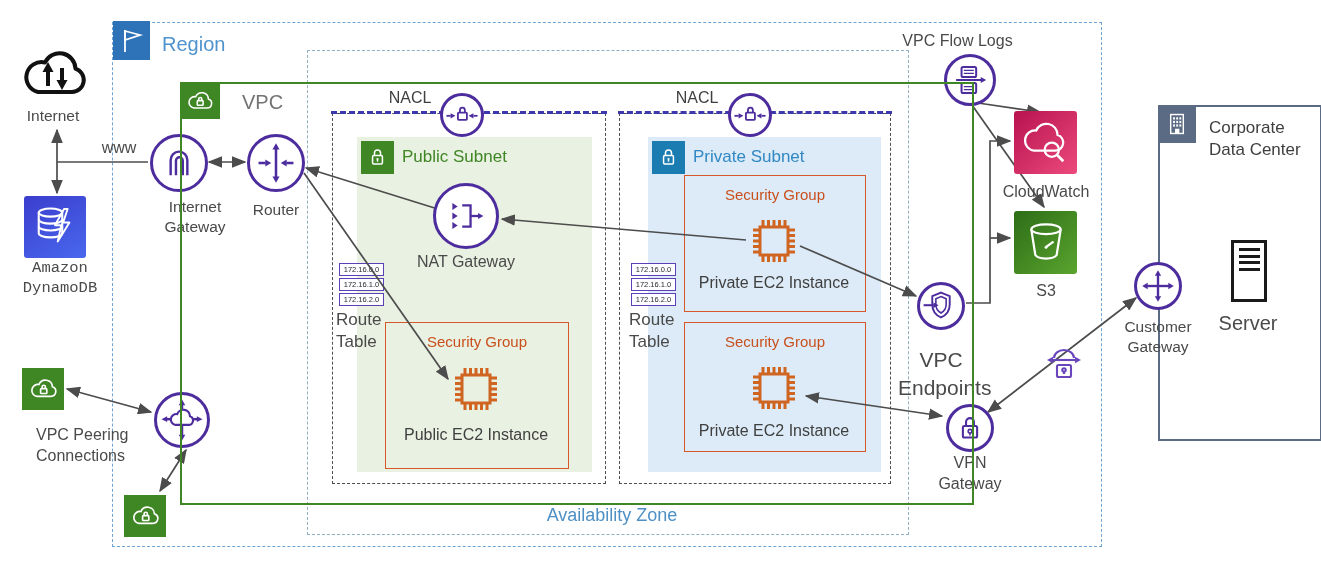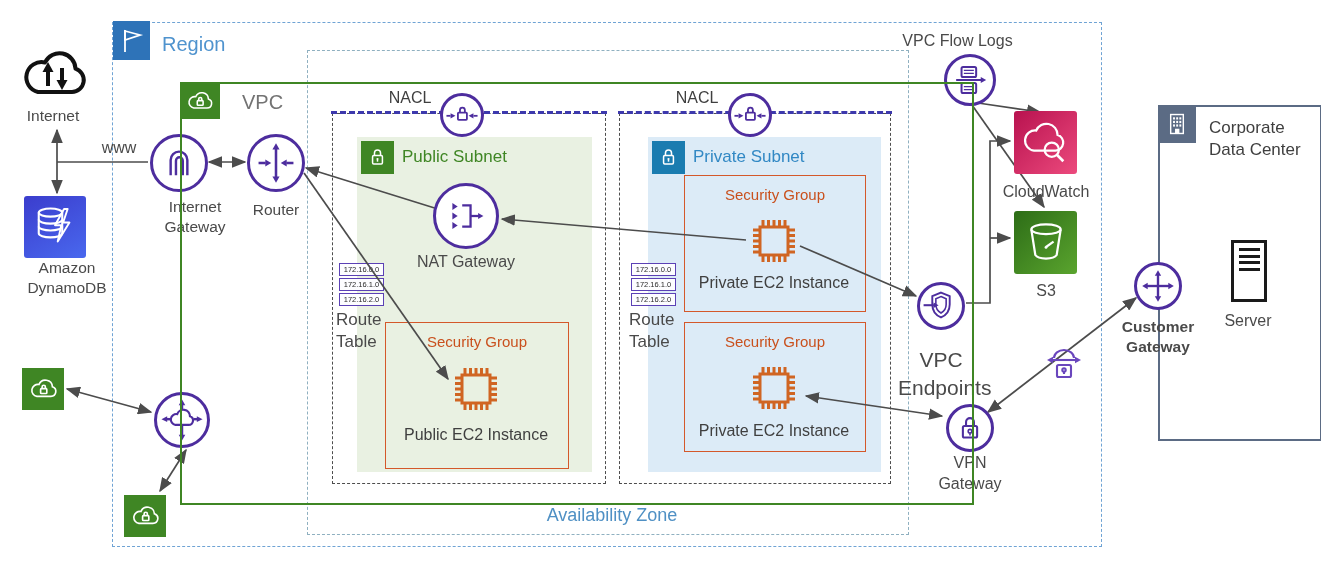--- a/index.html
+++ b/index.html
@@ -149,21 +149,21 @@
     <svg width="56" height="56" viewBox="0 0 62 62">
         <g stroke="#fff" stroke-width="2.3" fill="none">
           <ellipse cx="26" cy="15" rx="13" ry="4.5"></ellipse>
           <path d="M13 15 V38 a13 4.5 0 0 0 26 0 V15"></path>
           <path d="M13 22.8 a13 4.5 0 0 0 26 0"></path>
           <path d="M13 30.4 a13 4.5 0 0 0 26 0"></path>
           <polygon points="41,11 31,29 38,29 34,47 47,26 40,26 45,11" stroke-width="2.1" stroke-linejoin="round"></polygon>
         </g>
       </svg>
   </div>
-  <div class="lbl" style="left:12px;top:258px;width:110px;">Amazon DynamoDB</div>
+  <div class="lbl" style="left:5px;top:258px;width:110px;font-family:Liberation Mono, monospace;">Amazon DynamoDB</div>
 
   <div class="circ" style="left:150px;top:134px;width:58px;height:58px;">
     <svg width="44" height="44" viewBox="0 0 58 58">
         <g stroke="#4d2d9e" stroke-width="3.2" fill="none">
           <path d="M18 45 V25 A11 11 0 0 1 40 25 V45"></path>
           <path d="M25 45 V26 A4.5 4.5 0 0 1 34 26 V45"></path>
         </g>
       </svg>
   </div>
   <div class="lbl" style="left:150px;top:197px;width:90px;">Internet Gateway</div>
@@ -366,21 +366,21 @@
           <line x1="10" y1="24" x2="38" y2="24"></line>
         </g>
         <g fill="#4d2d9e">
           <polygon points="24,4 20,11 28,11"></polygon>
           <polygon points="24,44 20,37 28,37"></polygon>
           <polygon points="4,24 11,20 11,28"></polygon>
           <polygon points="44,24 37,20 37,28"></polygon>
         </g>
       </svg>
   </div>
-  <div class="lbl" style="left:1110px;top:317px;width:96px;font-weight:bold;">Customer Gateway</div>
+  <div class="lbl" style="left:1110px;top:317px;width:96px;">Customer Gateway</div>
 
   <div class="corp-box"></div>
   <div class="sq sq-slate" style="left:1158px;top:105px;width:38px;height:38px;">
     <svg width="30" height="30" viewBox="0 0 38 38">
         <rect x="11" y="7" width="16" height="24" fill="none" stroke="#fff" stroke-width="1.8"></rect>
         <g fill="#fff">
           <rect x="14" y="10.5" width="2.4" height="2.8"></rect>
           <rect x="18" y="10.5" width="2.4" height="2.8"></rect>
           <rect x="22" y="10.5" width="2.4" height="2.8"></rect>
           <rect x="14" y="15" width="2.4" height="2.8"></rect>
@@ -394,21 +394,21 @@
       </svg>
   </div>
   <div class="lbl lbl-left t17" style="left:1209px;top:117px;width:104px;color:#3f3f3f;">Corporate Data Center</div>
 
   <div class="abs" style="left:1231px;top:240px;width:36px;height:62px;border:3.5px solid #1a1a1a;background:#fff;box-sizing:border-box;z-index:5;">
     <div style="margin:5px auto 0;width:70%;height:3px;background:#1a1a1a;"></div>
     <div style="margin:3.5px auto 0;width:70%;height:3px;background:#1a1a1a;"></div>
     <div style="margin:3.5px auto 0;width:70%;height:3px;background:#1a1a1a;"></div>
     <div style="margin:3.5px auto 0;width:70%;height:3px;background:#1a1a1a;"></div>
   </div>
-  <div class="lbl" style="left:1208px;top:310px;width:80px;font-size:16px;">Server</div>
+  <div class="lbl" style="left:1208px;top:310px;width:80px;font-size:20px;">Server</div>
 
   <div class="sq sq-green" style="left:22px;top:368px;width:42px;height:42px;">
     <svg width="33" height="30" viewBox="0 0 40 36">
         <g stroke="#fff" stroke-width="2" fill="none">
           <path d="M12 27 H29 A6 6 0 0 0 30.8 15.3 A8.5 8.5 0 0 0 14.5 12.5 A6.3 6.3 0 0 0 12 27 Z"></path>
           <rect x="16.5" y="17.5" width="7.5" height="6" rx="1"></rect>
           <path d="M18.3 17.5 v-2 a2 2 0 0 1 4 0 v2"></path>
         </g>
       </svg>
   </div>
@@ -430,16 +430,17 @@
         </g>
         <g fill="#4d2d9e">
           <polygon points="28,3 24,10 32,10"></polygon>
           <polygon points="28,53 24,46 32,46"></polygon>
           <polygon points="3,27 10,23.5 10,30.5"></polygon>
           <polygon points="53,27 46,23.5 46,30.5"></polygon>
         </g>
         <path d="M20 34 H36 A5.5 5.5 0 0 0 37.7 23.3 A8 8 0 0 0 22.2 20.8 A6 6 0 0 0 20 34 Z" fill="#fff" stroke="#4d2d9e" stroke-width="2.6"></path>
       </svg>
   </div>
+  <div class="lbl lbl-left" style="left:36px;top:424px;width:115px;font-size:16px;">VPC Peering Connections</div>
 
   <div class="lbl t18" style="left:512px;top:504px;width:200px;color:#4f90c4;">Availability Zone</div>
 
 </div>
 
 </body></html>

